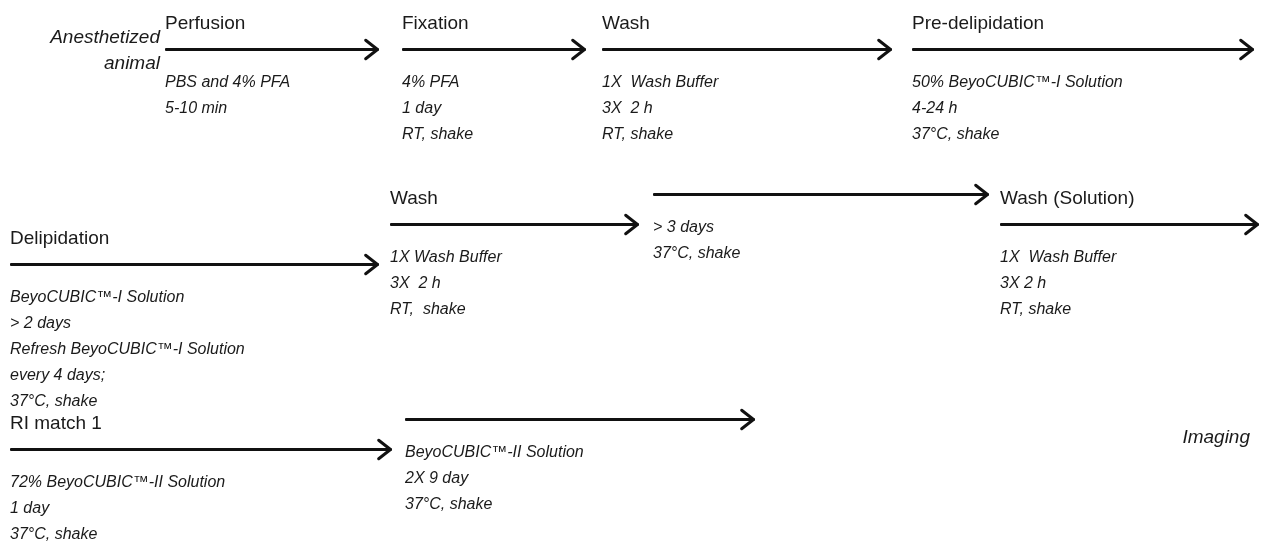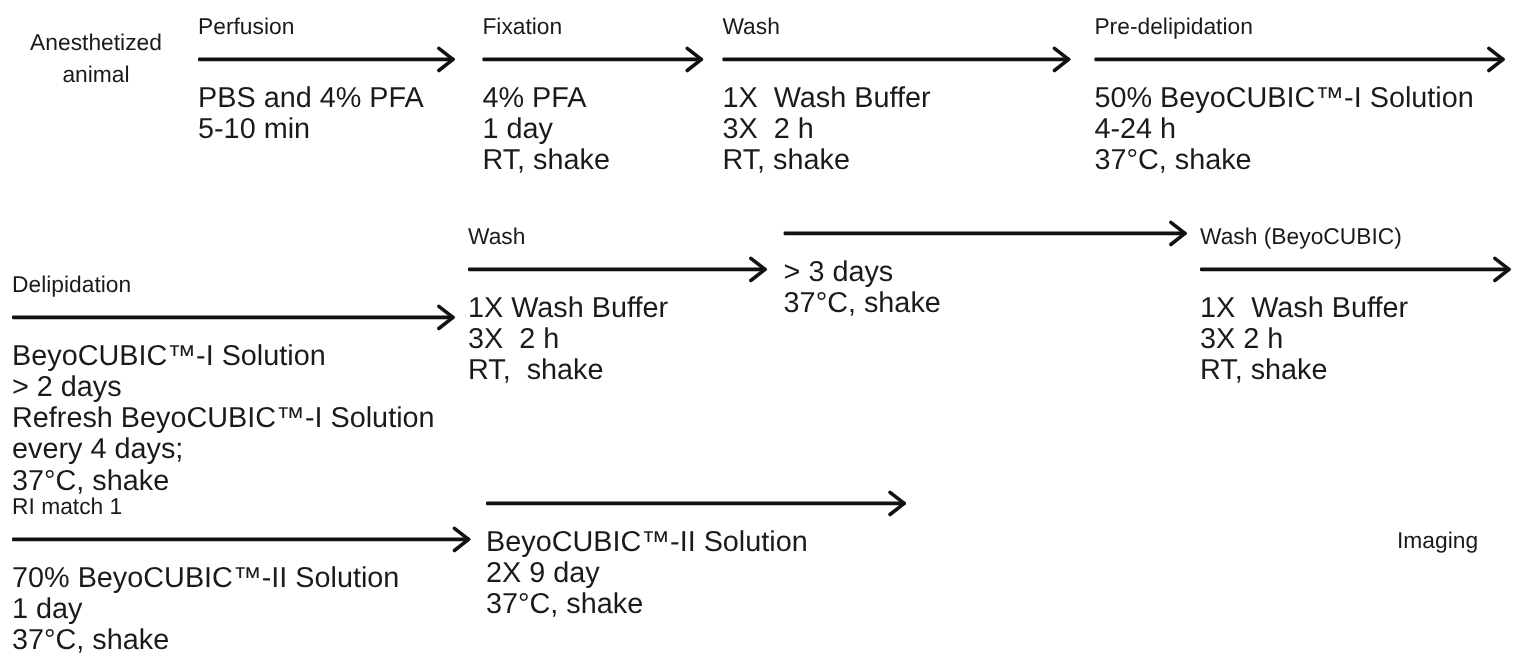--- a/index.html
+++ b/index.html
@@ -13,22 +13,23 @@
     height: 556px;
     background: #ffffff;
     font-family: "Liberation Sans", "DejaVu Sans", sans-serif;
     color: #1a1a1a;
     overflow: hidden;
   }
   .node {
     position: absolute;
     font-size: 19px;
     line-height: 26px;
-    text-align: center;
+    text-align: right;
     white-space: pre-wrap;
+    font-style: italic;
   }
   .step {
     position: absolute;
     text-align: left;
   }
   .step .label {
     font-size: 19px;
     line-height: 30px;
     height: 30px;
     white-space: pre;
@@ -48,23 +49,24 @@
     top: 0;
     width: 18px;
     height: 3px;
     background: #111111;
     border-radius: 2px;
     transform-origin: calc(100% - 1.5px) 50%;
   }
   .arrow::before { transform: rotate(-38deg); }
   .arrow::after  { transform: rotate(38deg); }
   .details {
-    font-size: 24px;
+    font-size: 16px;
     line-height: 26px;
     white-space: pre-wrap;
+    font-style: italic;
   }
 </style>
 </head>
 <body>
 
 <div class="canvas">
 
   <div class="node" style="left:0px; top:24px; width:160px;">Anesthetized animal</div>
 
   <div class="step" style="left:165px; top:8px; width:212px;">
@@ -116,38 +118,38 @@
 RT,  shake</div>
   </div>
 
   <div class="step" style="left:653px; top:183px; width:334px;">
     <div class="arrow"></div>
     <div class="details">&gt; 3 days
 37°C, shake</div>
   </div>
 
   <div class="step" style="left:1000px; top:183px; width:257px;">
-    <div class="label">Wash (BeyoCUBIC)</div>
+    <div class="label">Wash (Solution)</div>
     <div class="arrow"></div>
     <div class="details">1X  Wash Buffer
 3X 2 h
 RT, shake</div>
   </div>
 
   <div class="step" style="left:10px; top:408px; width:380px;">
     <div class="label">RI match 1</div>
     <div class="arrow"></div>
-    <div class="details">70% BeyoCUBIC™-II Solution
+    <div class="details">72% BeyoCUBIC™-II Solution
 1 day
 37°C, shake</div>
   </div>
 
   <div class="step" style="left:405px; top:408px; width:348px;">
     <div class="arrow"></div>
     <div class="details">BeyoCUBIC™-II Solution
 2X 9 day
 37°C, shake</div>
   </div>
 
 
-  <div class="node" style="left:1146px; top:439px; width:104px;">Imaging</div>
+  <div class="node" style="left:1146px; top:424px; width:104px;">Imaging</div>
 
 </div>
 
 </body></html>

